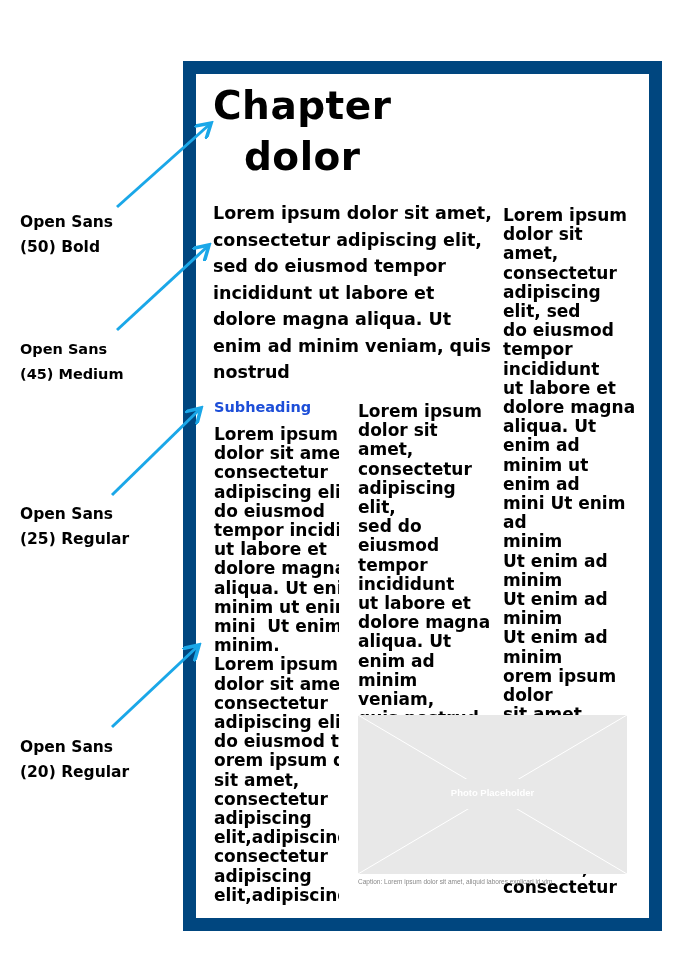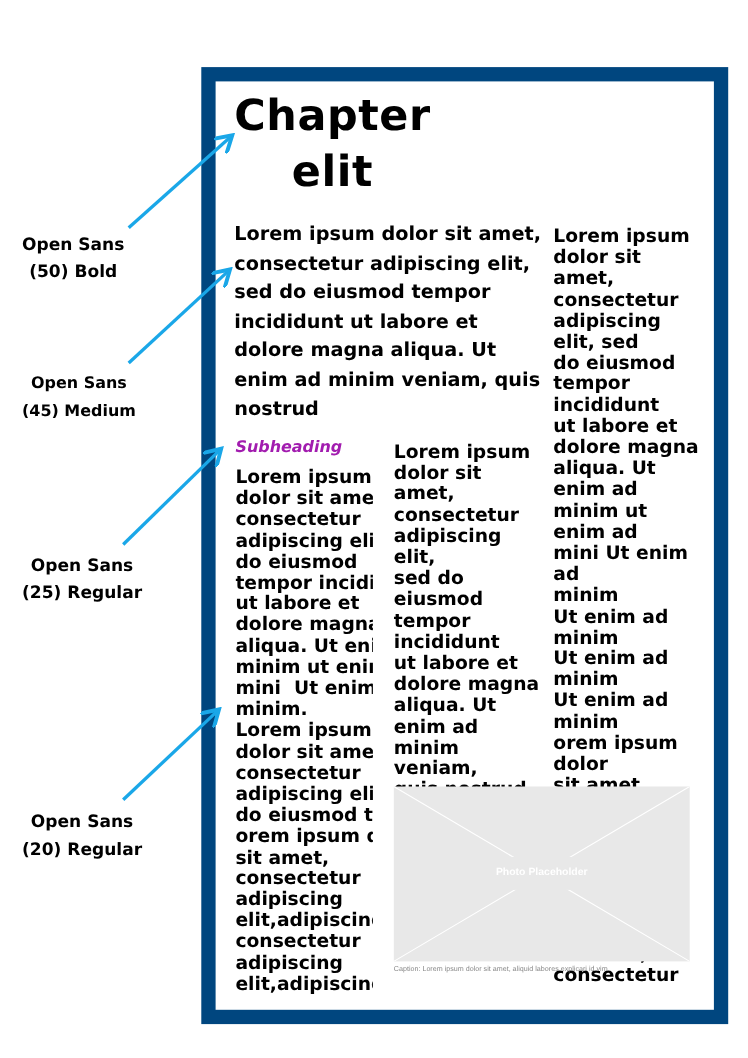--- a/index.html
+++ b/index.html
@@ -7,37 +7,37 @@
       font-family: "DejaVu Sans", sans-serif; color: #000; }
     .frame { position: absolute; left: 183px; top: 61px; width: 479px; height: 870px;
       box-sizing: border-box; border: 13px solid #00467f; background: #fff; }
     .abs { position: absolute; }
     .title { left: 213px; top: 80px; font-size: 39px; font-weight: bold; line-height: 51px; letter-spacing: 0.5px; text-align: center; }
     .lead { left: 213px; top: 200px; width: 285px; font-size: 17.5px; font-weight: bold; line-height: 26.5px; }
     .col { font-size: 17px; font-weight: bold; line-height: 19.2px; white-space: pre-line; }
     .col3 { left: 503px; top: 206px; width: 135px; }
     .col2 { left: 358px; top: 402px; width: 135px; }
     .col1 { left: 214px; top: 425px; width: 125px; overflow: hidden; white-space: pre; }
-    .subhead { left: 214px; top: 399px; font-size: 14.5px; font-weight: bold; color: #a21caf; font-style: italic; }
-    .label { left: 20px; font-size: 15.5px; font-weight: bold; line-height: 25px; white-space: pre-line; text-align: center; }
+    .subhead { left: 214px; top: 399px; font-size: 14.5px; font-weight: bold; color: #1d4ed8; }
+    .label { left: 20px; font-size: 15.5px; font-weight: bold; line-height: 25px; white-space: pre-line; }
     .photo { left: 358px; top: 715px; width: 269px; height: 159px; background: #e8e8e8; }
     .photo svg { position: absolute; left: 0; top: 0; }
     .photo-text { position: absolute; left: 0; width: 100%; top: 72px; text-align: center;
       color: #fff; font-family: "Liberation Sans", sans-serif; font-size: 9.5px; font-weight: bold; }
     .caption { left: 358px; top: 878px; font-family: "Liberation Sans", sans-serif; font-size: 6.5px; color: #888; white-space: nowrap; }
     svg.arrows { position: absolute; left: 0; top: 0; }
   </style>
 </head>
 <body>
 
 <div class="frame"></div>
 
 <div class="abs title">
   <div>Chapter</div>
-  <div>elit</div>
+  <div>dolor</div>
 </div>
 
 <div class="abs lead">Lorem ipsum dolor sit amet, consectetur adipiscing elit, sed do eiusmod tempor incididunt ut labore et dolore magna aliqua. Ut enim ad minim veniam, quis nostrud</div>
 
 <div class="abs col col3">Lorem ipsum
 dolor sit amet,
 consectetur
 adipiscing elit, sed
 do eiusmod
 tempor incididunt

